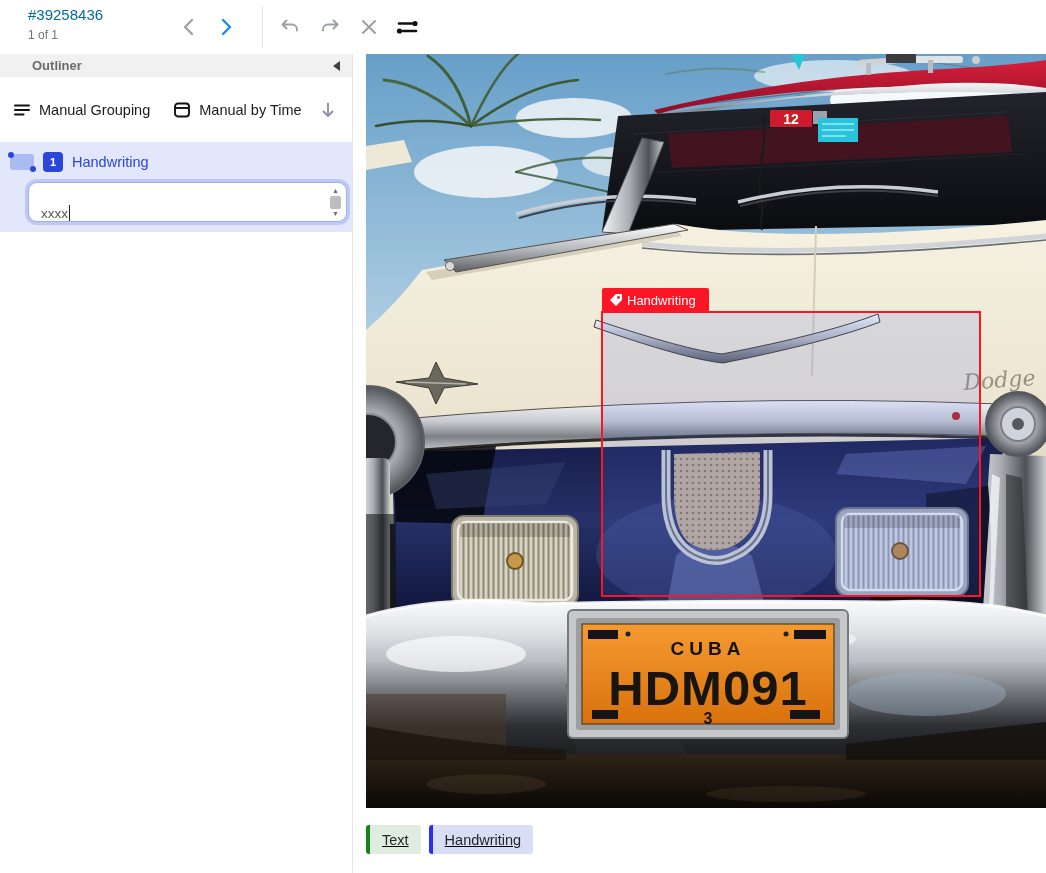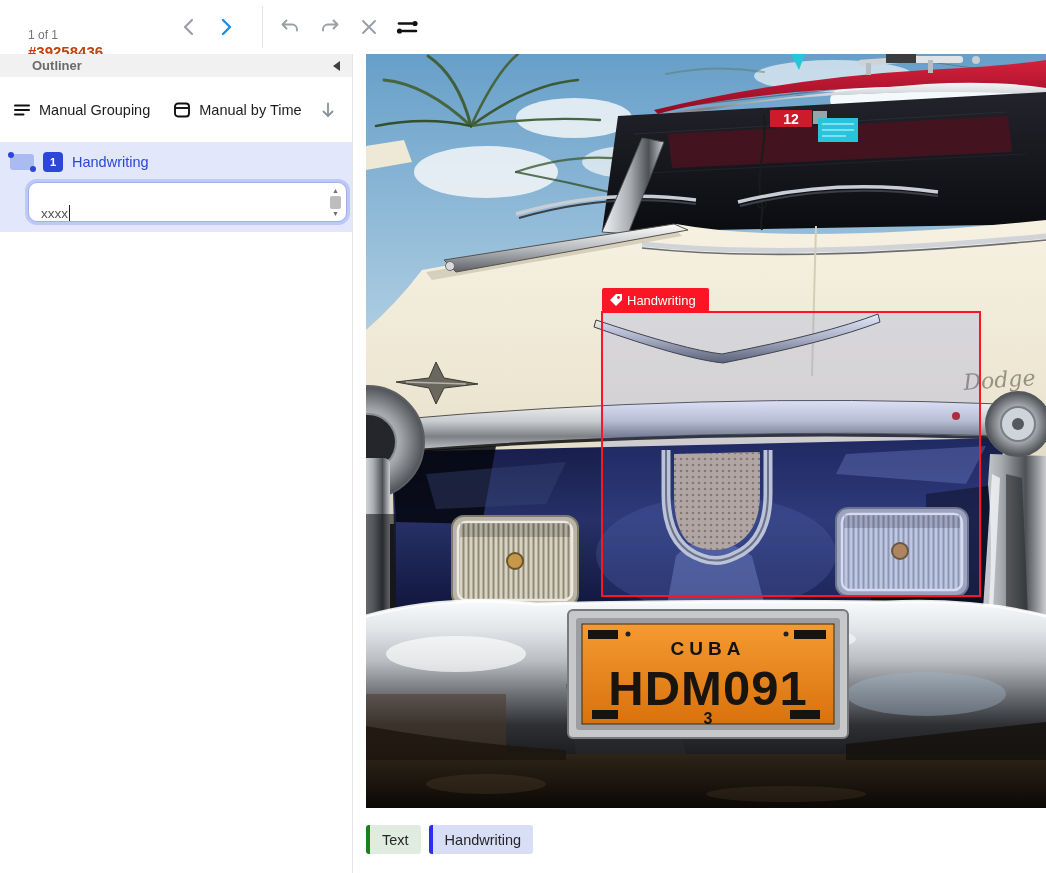--- a/index.html
+++ b/index.html
@@ -1,21 +1,21 @@
 <!DOCTYPE html>
 <html><head>
 <meta charset="utf-8">
 <style>
   * { margin:0; padding:0; box-sizing:border-box; }
   html,body { width:1046px; height:873px; background:#fff; overflow:hidden;
               font-family:"Liberation Sans", sans-serif; }
 
   
   .topbar { position:absolute; top:0; left:0; width:1046px; height:54px; background:#fff; }
-  .task-title { position:absolute; left:28px; top:6px; font-size:15px; font-weight:700; color:#c2410c;margin-top:37px; }
+  .task-title { position:absolute; left:28px; top:6px; font-size:15px; font-weight:400; color:#0369a1; }
   .task-counter { position:absolute; left:28px; top:28px; font-size:12px; color:#737373; }
   .tb-btn { position:absolute; top:13px; width:28px; height:28px; display:flex; align-items:center; justify-content:center; cursor:pointer; }
   .tb-prev { left:176px; } .tb-next { left:211px; }
   .tb-divider { position:absolute; left:262px; top:6px; width:1px; height:42px; background:#e3e3e3; }
   .tb-undo { left:276px; } .tb-redo { left:316px; } .tb-close { left:355px; } .tb-rel { left:393px; }
 
   
   .sidebar { position:absolute; top:54px; left:0; width:353px; height:819px; background:#fff; border-right:1px solid #e4e4e6; }
   .outliner-header { height:23px; background:#f1f1f1; display:flex; align-items:center; padding:0 12px; }
   .outliner-title { font-size:13px; font-weight:bold; color:#6b6b6b; flex:1;margin-left:20px; }
@@ -36,21 +36,21 @@
                   box-shadow:0 0 0 3px rgba(143,162,238,.45); position:relative; display:flex; align-items:flex-end; padding-left:12px; }
   .region-input .val { font-size:13.5px; color:#555; }
   .caret { display:inline-block; width:1px; height:16px; background:#222; margin-left:1px; animation:blink 1.1s steps(1) infinite; }
   @keyframes blink { 50% { opacity:0; } }
   .spinner { position:absolute; right:3px; top:3px; bottom:3px; width:15px; display:flex; flex-direction:column;
              align-items:center; justify-content:space-between; padding:1px 0; }
   .sp-arrow { font-size:7px; color:#6f6f6f; line-height:7px; cursor:pointer; }
   .sp-thumb { width:11px; height:13px; background:#bdbdbd; border-radius:2px; cursor:pointer; }
 
   
-  .main { position:absolute; top:54px; left:366px; width:680px; height:819px; }
+  .main { position:absolute; top:54px; left:366px; width:680px; height:819px;text-decoration:underline; }
   .stage { position:relative; width:680px; height:754px; background:#222; }
   .labels-row { display:flex; gap:8px; margin-top:17px; }
   .chip { display:flex; align-items:stretch; height:29px; border-radius:3px; overflow:hidden; cursor:pointer; }
   .chip .bar { width:4px; }
   .chip .txt { display:flex; align-items:center; padding:0 12px; font-size:14.5px; color:#262626; }
   .chip-text .bar { background:#15821c; } .chip-text .txt { background:#dfecdf; }
   .chip-hw .bar { background:#2b2ff2; } .chip-hw .txt { background:#d9def7; }
 
   svg text { font-family:"Liberation Sans", sans-serif; }
   .script-text { font-family:"DejaVu Serif", serif; font-style:italic; }

